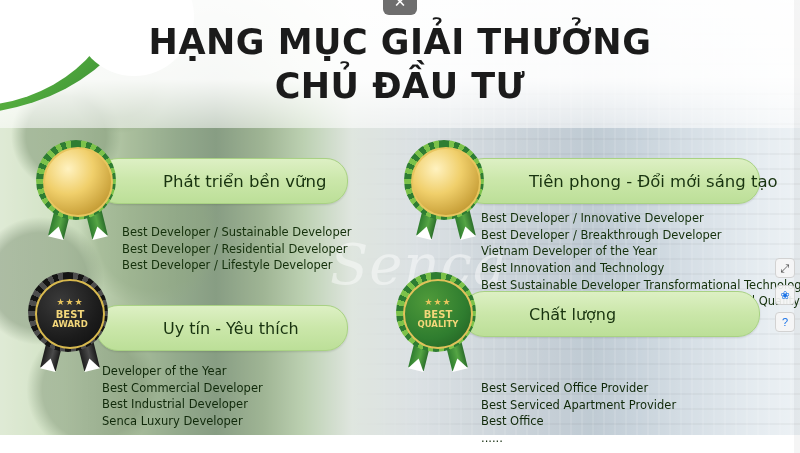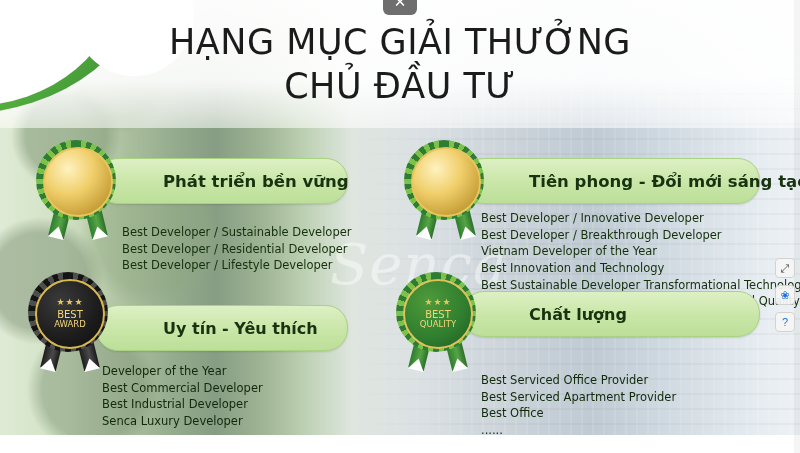--- a/index.html
+++ b/index.html
@@ -127,21 +127,21 @@
   
   .title-wrap {
     position: absolute;
     left: 0; top: 20px;
     width: 800px;
     text-align: center;
     z-index: 6;
   }
   .title-line {
     font-family: "DejaVu Sans", sans-serif;
-    font-weight: normal;
+    font-weight: bold;
     font-size: 35px;
     color: #1b1b1b;
     letter-spacing: 0.5px;
     line-height: 1.27;
   }
 
   
   .award {
     position: absolute;
     z-index: 5;
@@ -151,21 +151,21 @@
     height: 44px;
     border-radius: 22px;
     background: linear-gradient(180deg, #ddf0c4 0%, #cbe7aa 48%, #bcdf98 100%);
     border: 1px solid #a9d283;
     box-shadow: 0 1px 2px rgba(0,0,0,0.12);
     display: flex;
     align-items: center;
   }
   .pill-label {
     font-family: "DejaVu Sans", sans-serif;
-    font-weight: bold;
+    font-weight: normal;
     font-size: 16.5px;
     color: #18330f;
     padding-left: 66px;
     white-space: nowrap;
   }
   .pill.small .pill-label { font-size: 16px; }
 
   .desc {
     position: absolute;
     font-family: "DejaVu Sans", sans-serif;
@@ -243,21 +243,21 @@
   }
   .stars {
     font-size: 9px;
     letter-spacing: 1px;
     color: #e8c55e;
     line-height: 1;
     margin-bottom: 2px;
   }
   .badge-text {
     font-family: "DejaVu Sans", sans-serif;
-    font-weight: normal;
+    font-weight: bold;
     font-size: 10px;
     color: #f3d77a;
     line-height: 1.15;
     text-align: center;
   }
   .badge-text .b2 { font-size: 8.5px; }
 
   
   .close-tab {
     position: absolute;
@@ -412,21 +412,21 @@
       <div class="disc gear green-inner">
         <div class="inner">
           <div class="stars">★★★</div>
           <div class="badge-text">
             <div class="b1">BEST</div>
             <div class="b2">QUALITY</div>
           </div>
         </div>
       </div>
     </div>
-    <div class="desc dark" style="left:481px; top:372px;">
+    <div class="desc dark" style="left:481px; top:380px;">
       <div>Best Serviced Office Provider</div>
       <div>Best Serviced Apartment Provider</div>
       <div>Best Office</div>
       <div>......</div>
     </div>
   </div>
 
   <div class="close-tab">✕</div>
 
   <div class="side-tools">

